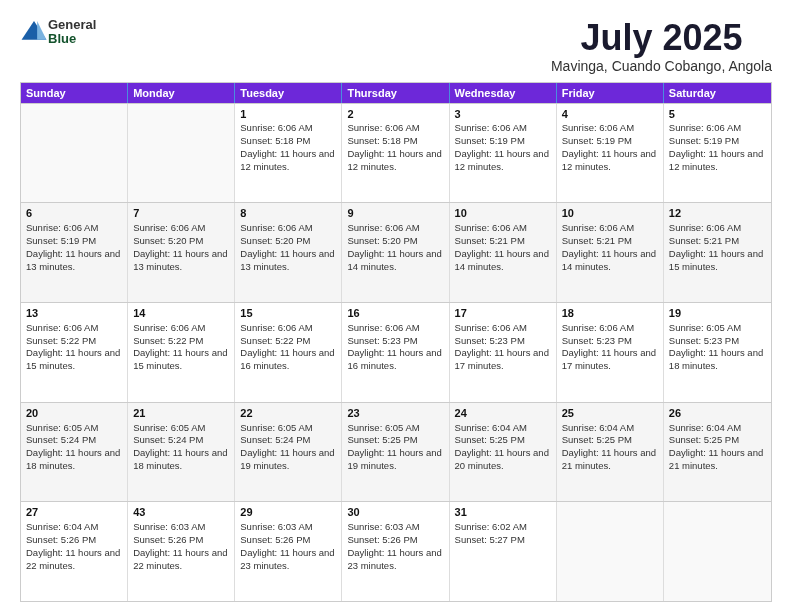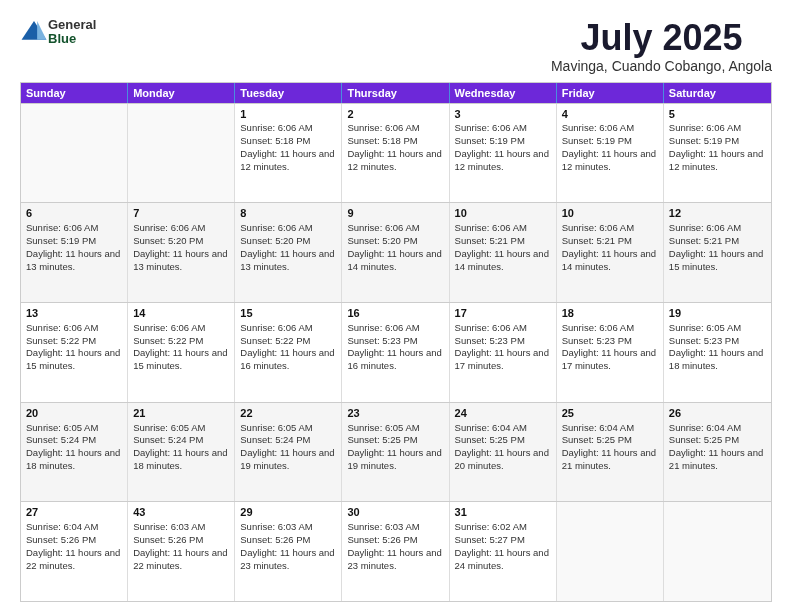--- a/index.html
+++ b/index.html
@@ -172,19 +172,19 @@
           <div class="cal-cell"><span class="day-num">23</span><span>Sunrise: 6:05 AM</span><br><span>Sunset: 5:25 PM</span><br><span>Daylight: 11 hours and 19 minutes.</span></div>
           <div class="cal-cell"><span class="day-num">24</span><span>Sunrise: 6:04 AM</span><br><span>Sunset: 5:25 PM</span><br><span>Daylight: 11 hours and 20 minutes.</span></div>
           <div class="cal-cell"><span class="day-num">25</span><span>Sunrise: 6:04 AM</span><br><span>Sunset: 5:25 PM</span><br><span>Daylight: 11 hours and 21 minutes.</span></div>
           <div class="cal-cell"><span class="day-num">26</span><span>Sunrise: 6:04 AM</span><br><span>Sunset: 5:25 PM</span><br><span>Daylight: 11 hours and 21 minutes.</span></div>
         </div>
         <div class="cal-row">
           <div class="cal-cell"><span class="day-num">27</span><span>Sunrise: 6:04 AM</span><br><span>Sunset: 5:26 PM</span><br><span>Daylight: 11 hours and 22 minutes.</span></div>
           <div class="cal-cell"><span class="day-num">43</span><span>Sunrise: 6:03 AM</span><br><span>Sunset: 5:26 PM</span><br><span>Daylight: 11 hours and 22 minutes.</span></div>
           <div class="cal-cell"><span class="day-num">29</span><span>Sunrise: 6:03 AM</span><br><span>Sunset: 5:26 PM</span><br><span>Daylight: 11 hours and 23 minutes.</span></div>
           <div class="cal-cell"><span class="day-num">30</span><span>Sunrise: 6:03 AM</span><br><span>Sunset: 5:26 PM</span><br><span>Daylight: 11 hours and 23 minutes.</span></div>
-          <div class="cal-cell"><span class="day-num">31</span><span>Sunrise: 6:02 AM</span><br><span>Sunset: 5:27 PM</span><br><span>Daylight: 11 hours and 24 minutes.</span></div>
+          <div class="cal-cell"><span class="day-num">31</span><span>Sunrise: 6:02 AM</span><br><span>Sunset: 5:27 PM</span><br></div>
           <div class="cal-cell empty"></div>
           <div class="cal-cell empty"></div>
         </div>
       </div>
   </div>
 </div>
 
 </body></html>

